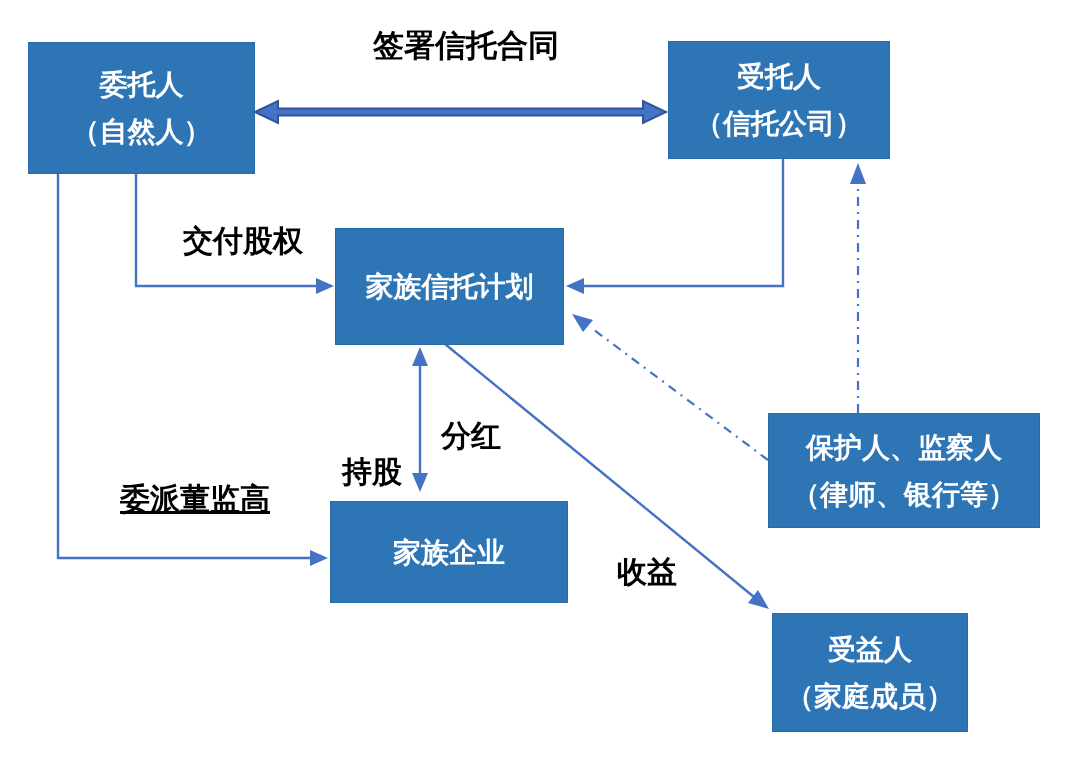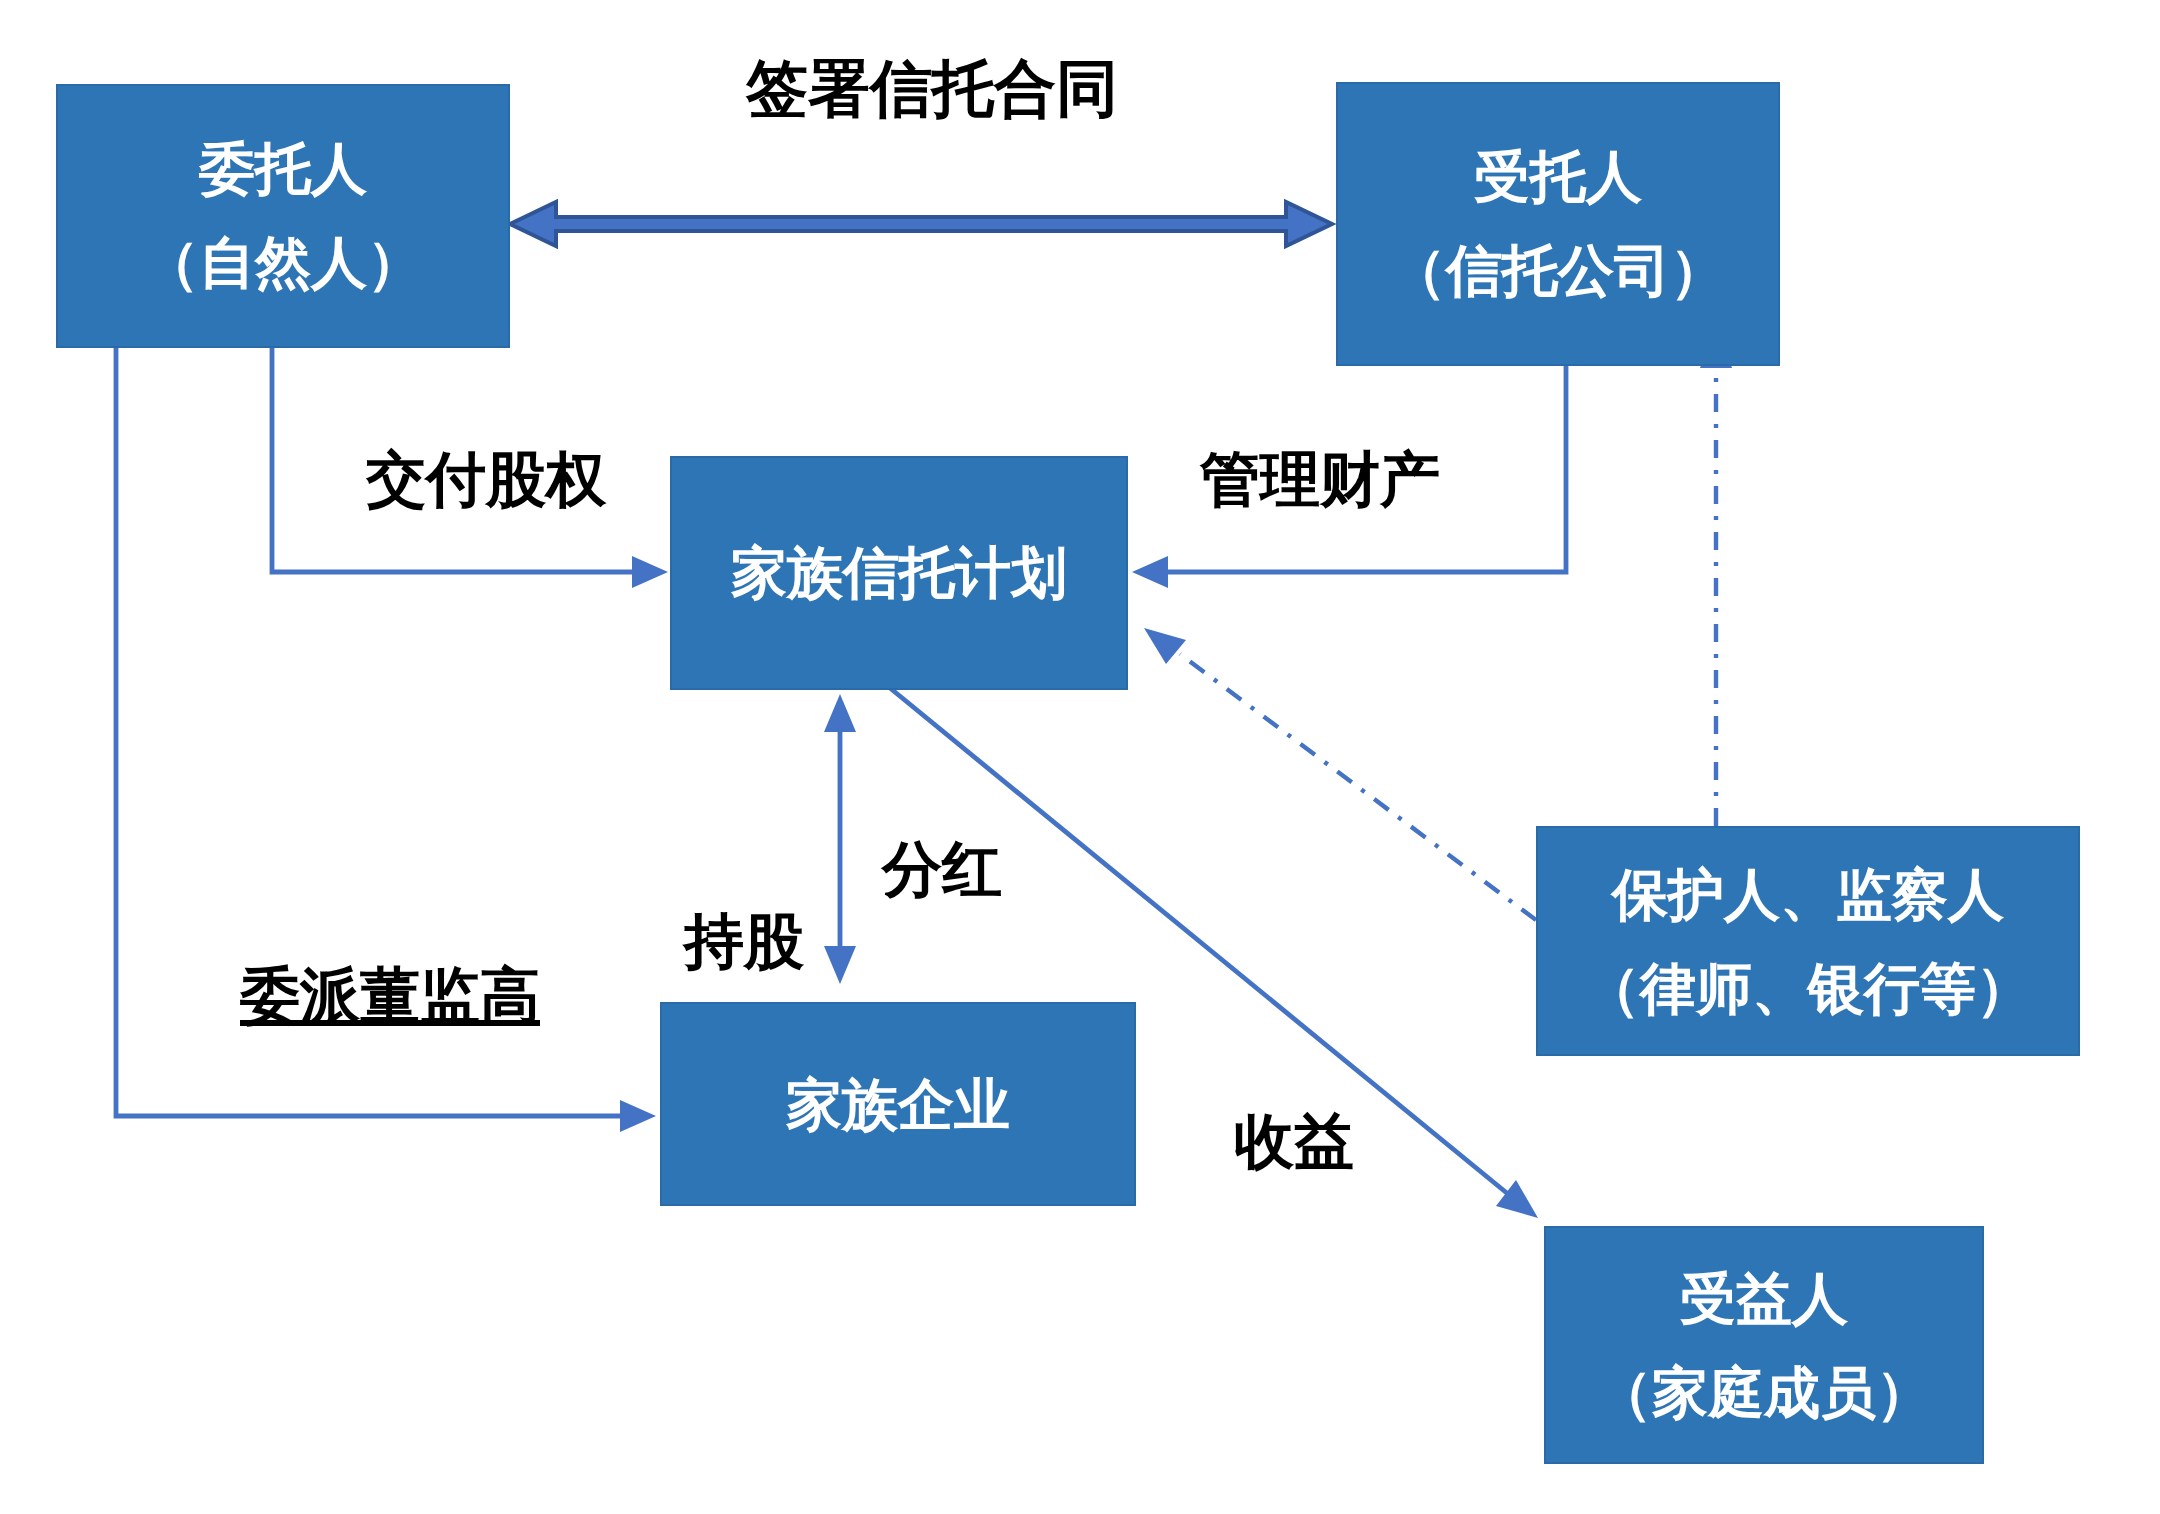--- a/index.html
+++ b/index.html
@@ -116,48 +116,47 @@
       <path class="edge-line dashdot" d="M768,460 L590,327"></path>
       <polygon class="edge-head" points="572,314 593,320 583,332"></polygon>
     </g>
   </svg>
 
   <div class="node" style="left:28px; top:42px; width:227px; height:132px;">
     <div>委托人</div>
     <div>（自然人）</div>
   </div>
 
-  <div class="node" style="left:668px; top:41px; width:222px; height:142px;">
+  <div class="node" style="left:668px; top:41px; width:222px; height:118px;">
     <div>受托人</div>
     <div>（信托公司）</div>
   </div>
 
   <div class="node" style="left:335px; top:228px; width:229px; height:117px;">
     <div>家族信托计划</div>
   </div>
 
   <div class="node" style="left:330px; top:501px; width:238px; height:102px;">
     <div>家族企业</div>
   </div>
 
   <div class="node" style="left:768px; top:413px; width:272px; height:115px;justify-content:center;">
     <div>保护人、监察人</div>
     <div>（律师、银行等）</div>
   </div>
 
-  <div class="node" style="left:772px; top:613px; width:220px; height:119px;">
+  <div class="node" style="left:772px; top:613px; width:196px; height:119px;">
     <div>受益人</div>
     <div>（家庭成员）</div>
   </div>
 
   <div class="edge-label title" style="left:466px; top:28px;">签署信托合同</div>
 
   <div class="edge-label" style="left:243px; top:224px;text-align:center;">交付股权</div>
 
-  <div class="edge-label" style="left:660px; top:224px;">管理财产</div>
 
   <div class="edge-label" style="left:372px; top:417px;margin-top:38px;">持股</div>
 
   <div class="edge-label" style="left:471px; top:419px;">分红</div>
 
   <div class="edge-label" style="left:195px; top:482px;text-decoration:underline;">委派董监高</div>
 
   <div class="edge-label" style="left:647px; top:555px;">收益</div>
 
 </div>

